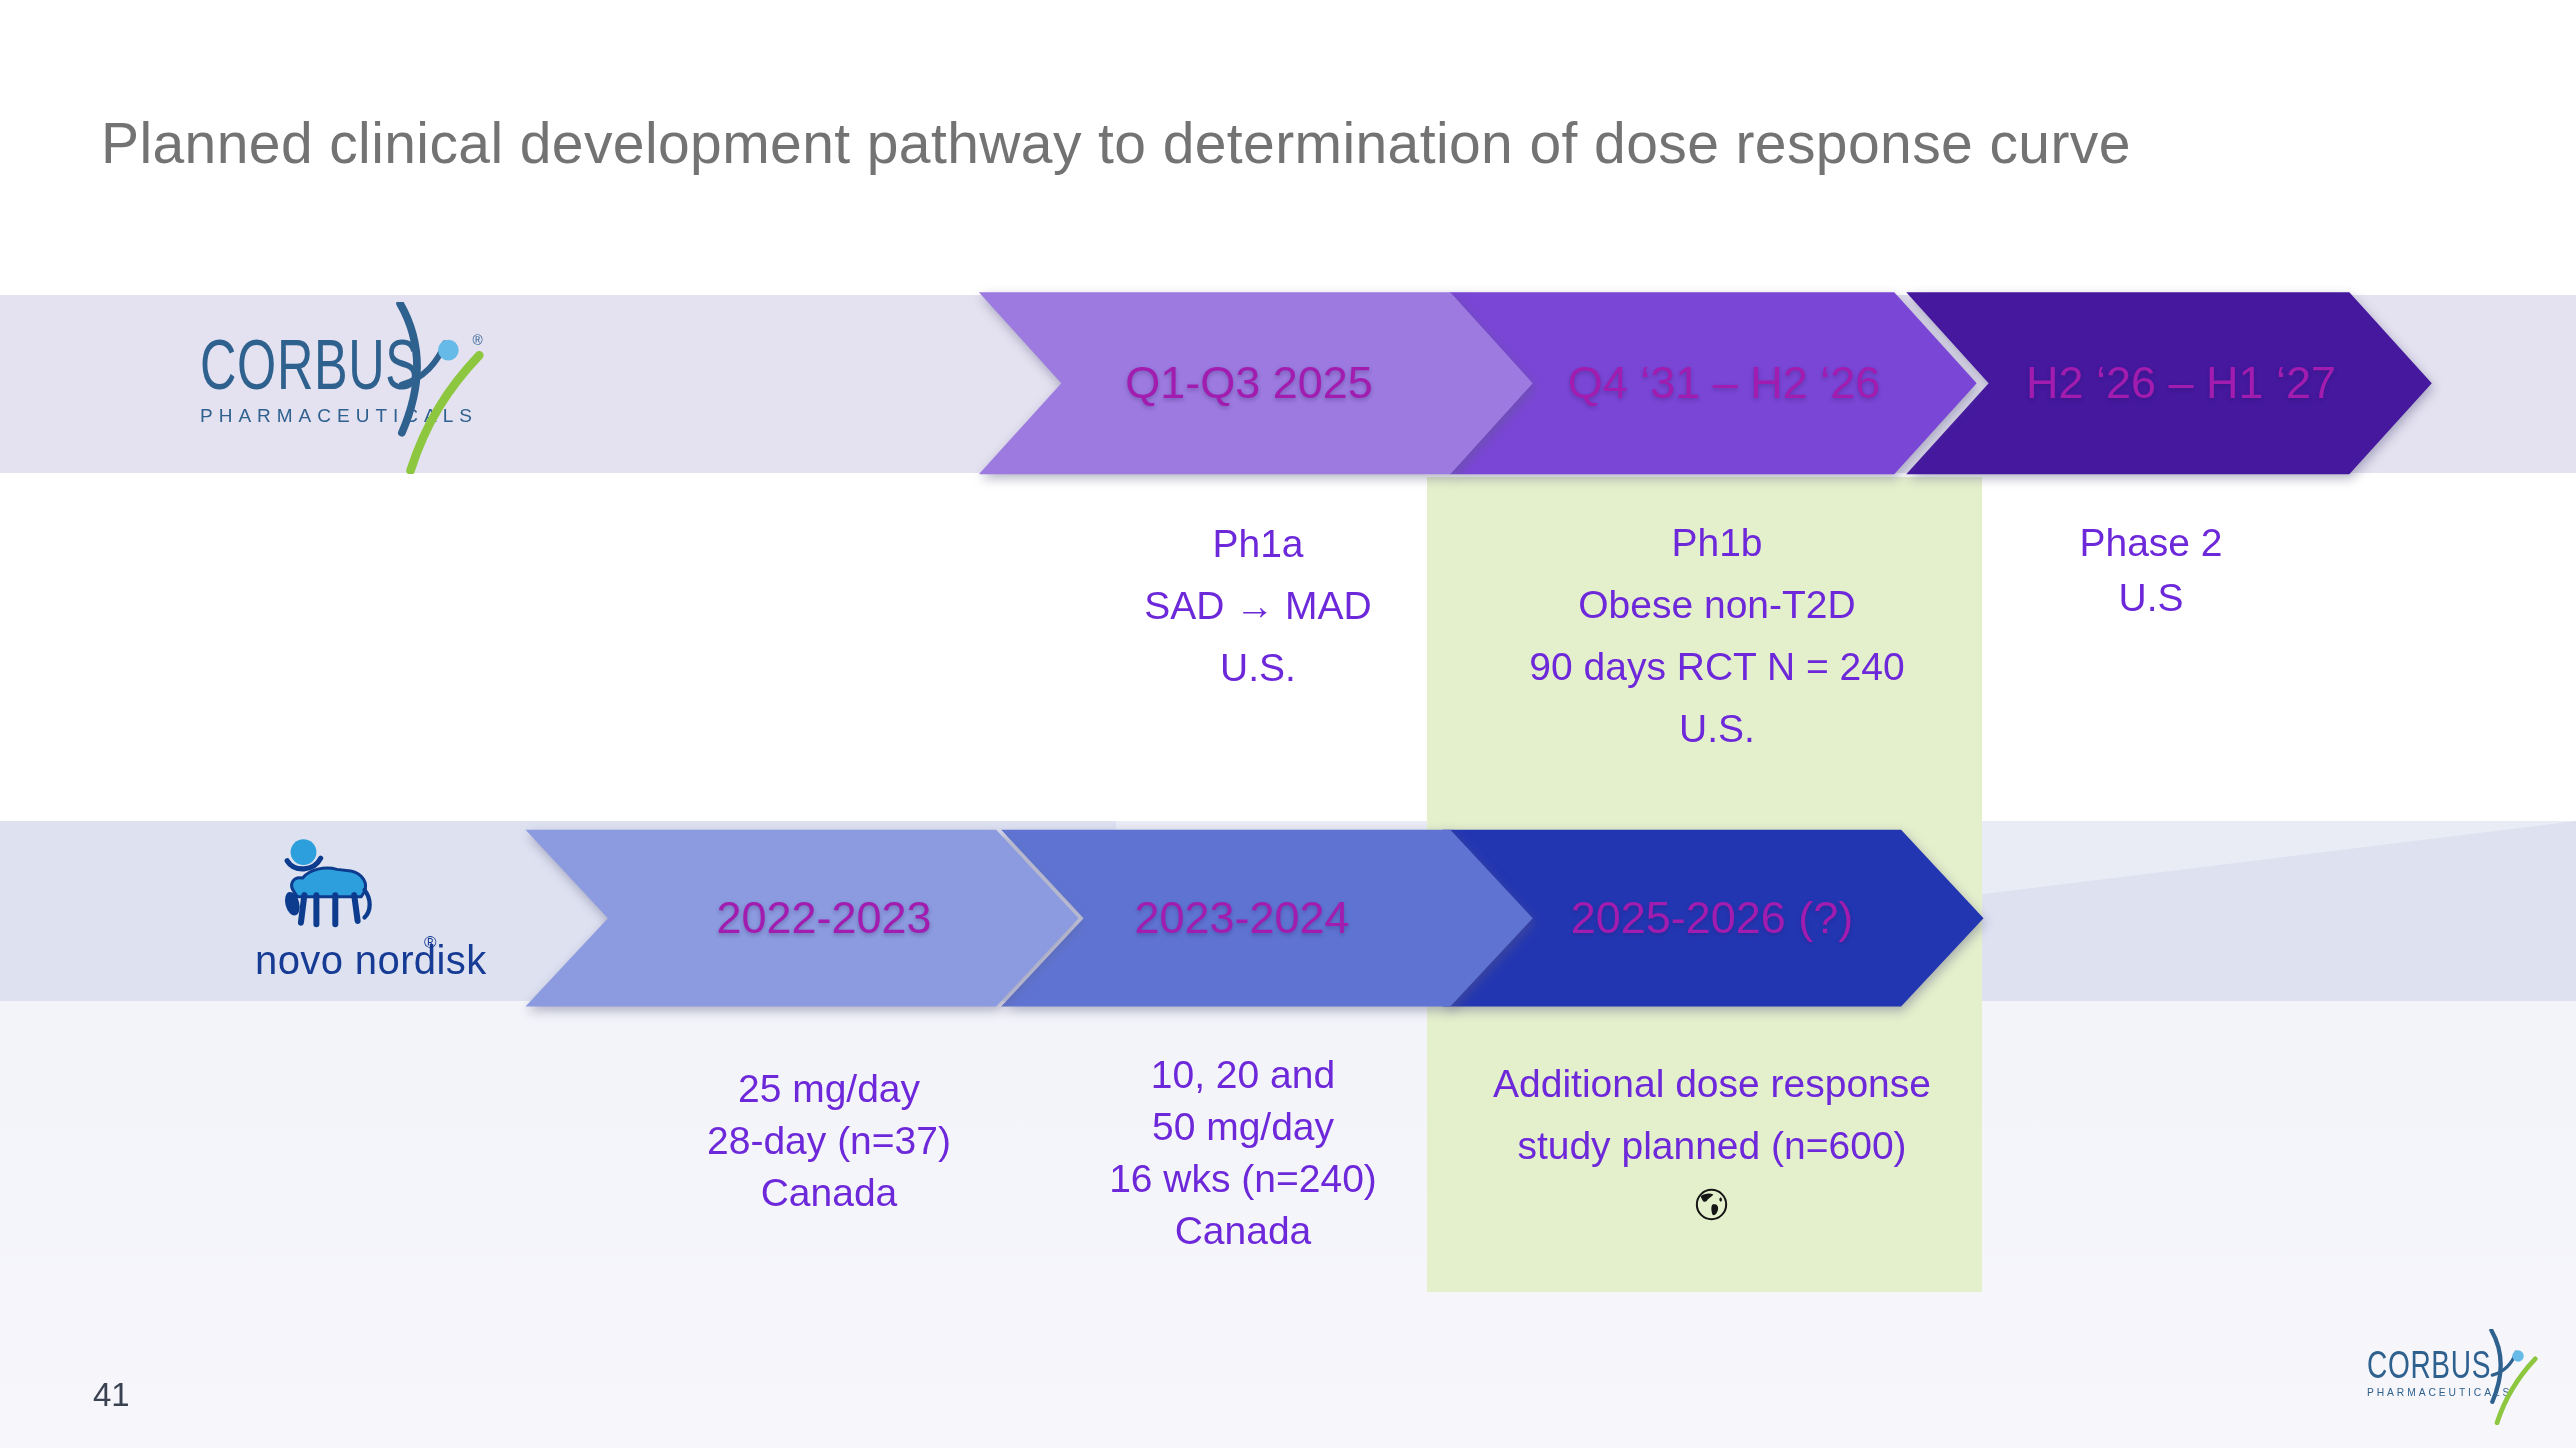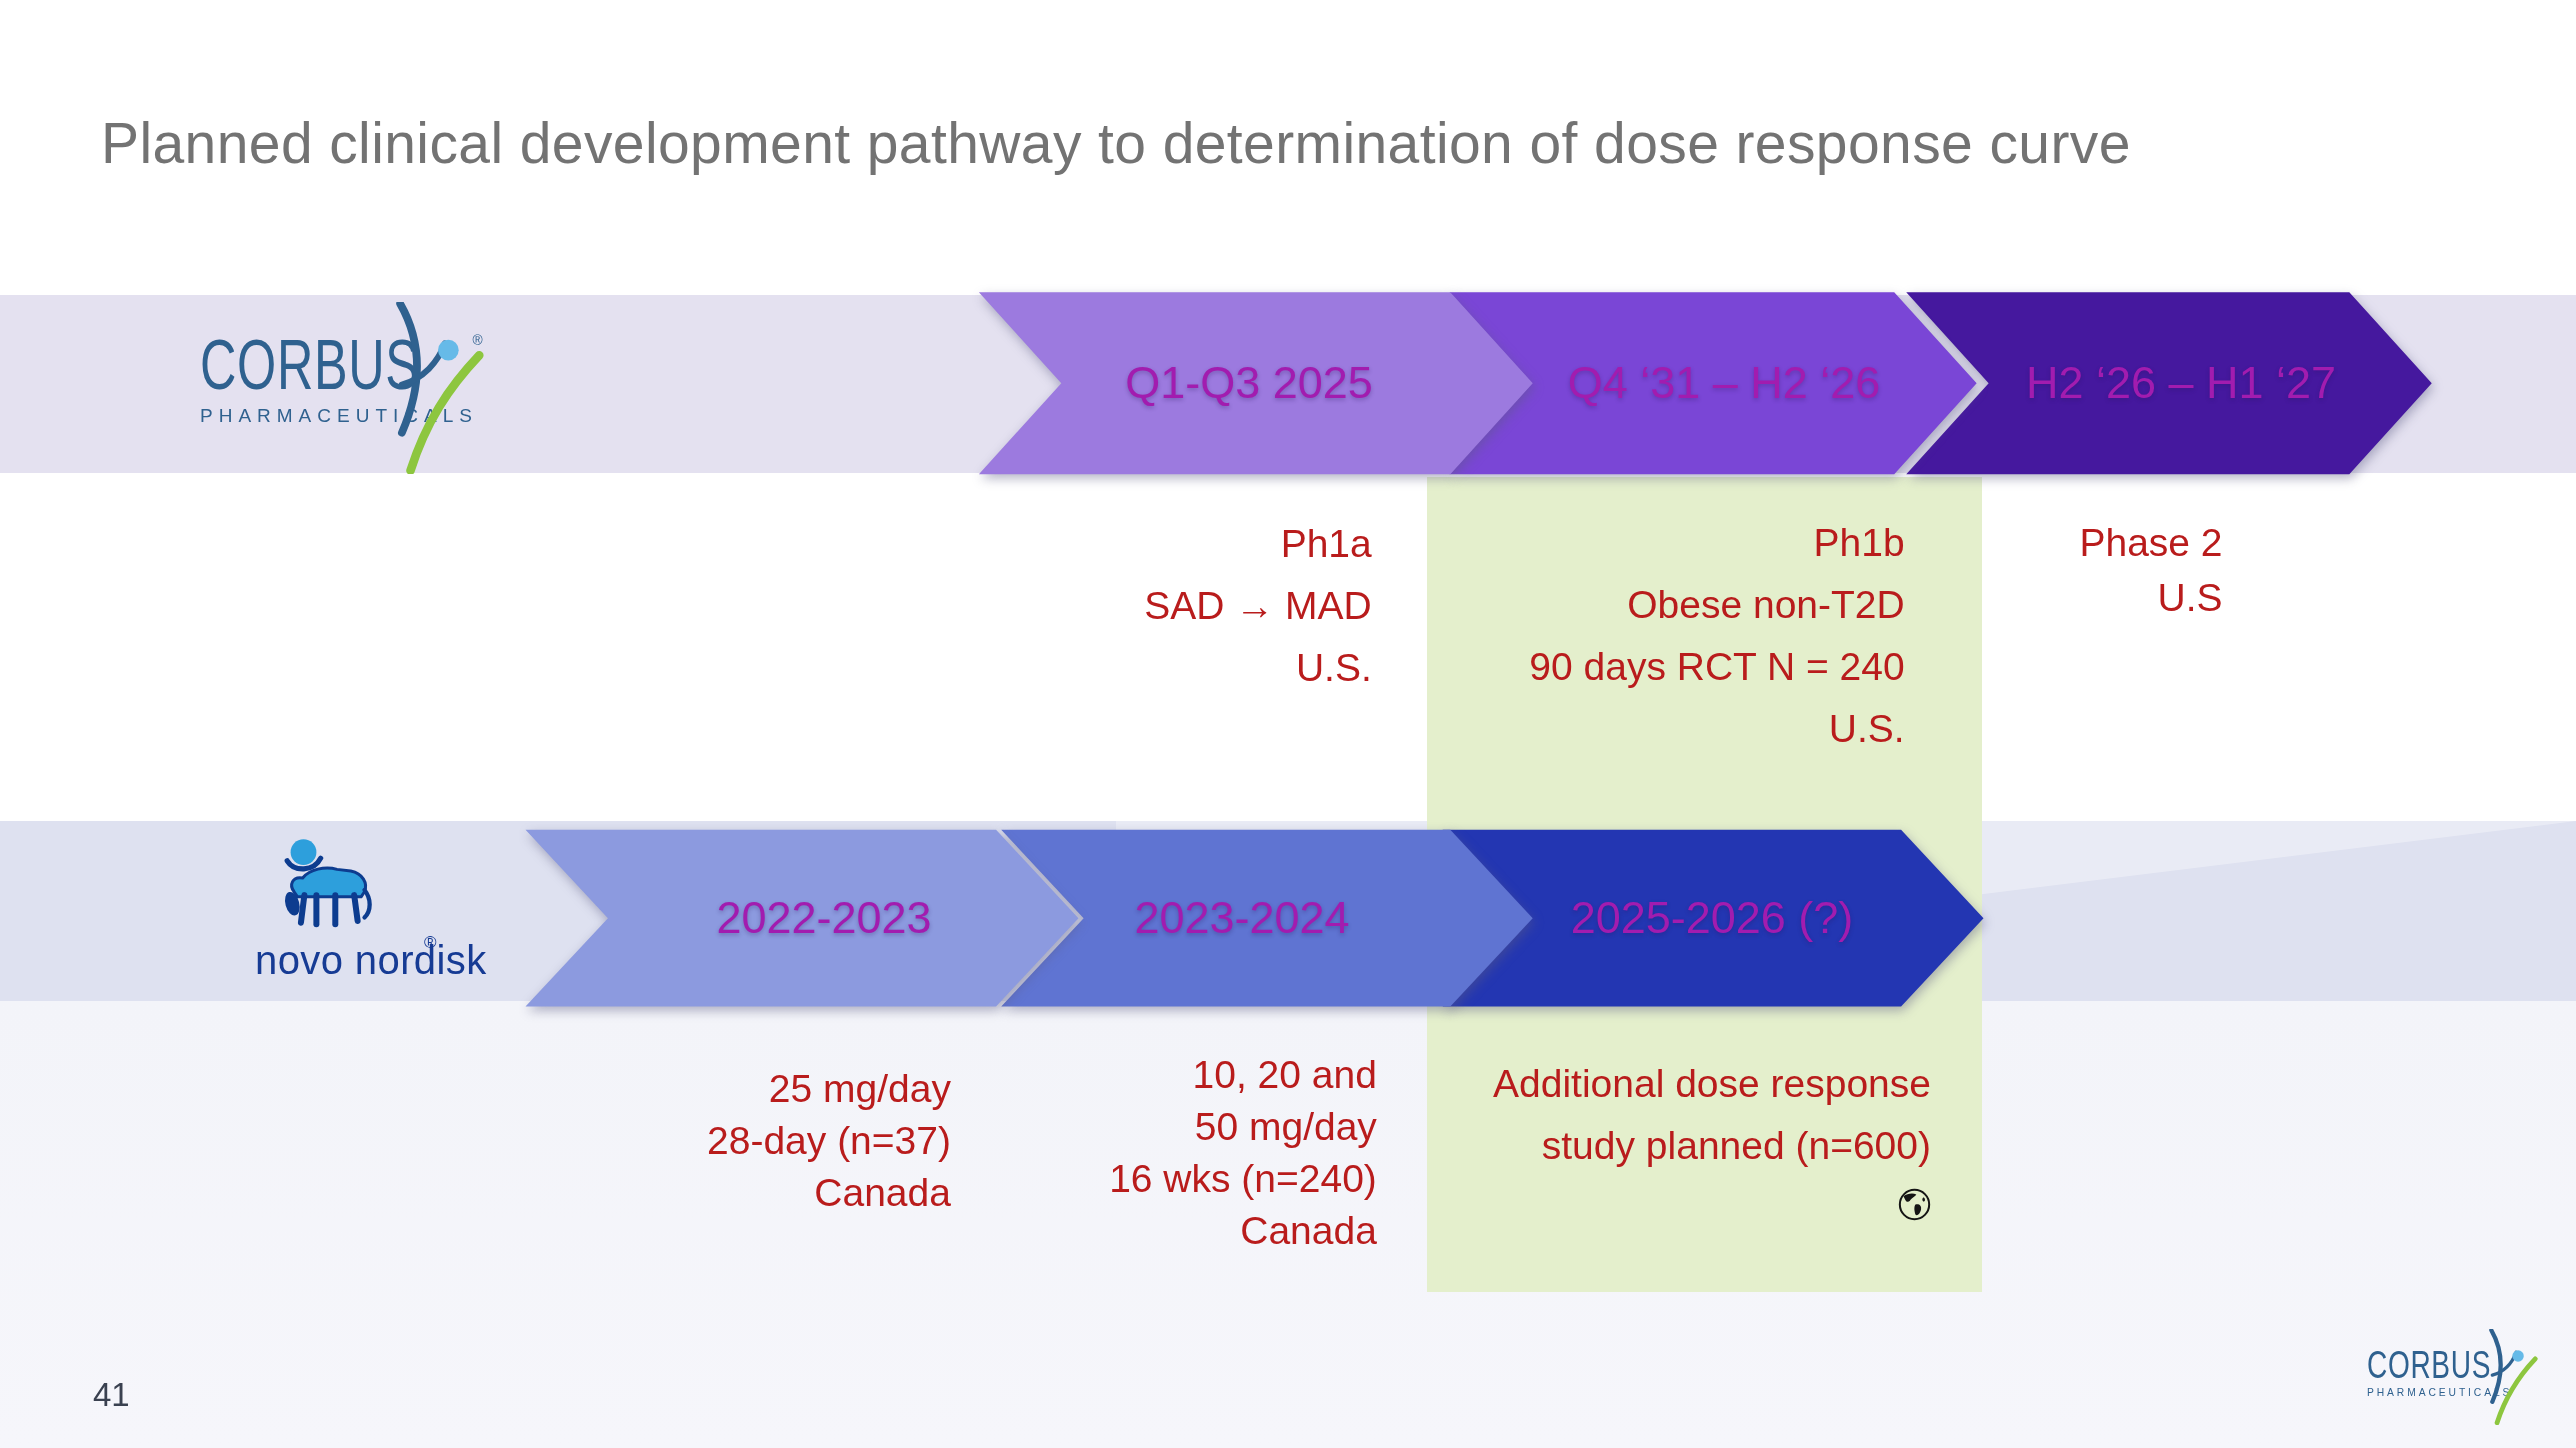--- a/index.html
+++ b/index.html
@@ -21,21 +21,21 @@
   .title{left:101px;top:110px;width:2370px;font-size:57px;font-weight:400;letter-spacing:0.4px;}
   .page-number{left:93px;top:1376px;font-size:33px;color:#3A4150;}
 
   
   svg.layer{left:0;top:0;width:2576px;height:1449px;pointer-events:none;}
   .chev{filter:drop-shadow(2px 5px 6px rgba(90,90,130,.45));}
   .arrow-label{transform:translate(-50%,-50%);color:#a21caf;font-size:45px;white-space:nowrap;
                text-shadow:0 1.7px 4.3px rgba(40,20,90,.30);}
 
   
-  .note{transform:translateX(-50%);text-align:right;color:#b91c1c;font-size:39px;white-space:nowrap;}
+  .note{transform:translateX(-50%);text-align:center;color:#6d28d9;font-size:39px;white-space:nowrap;}
   .lh72 .note-line{line-height:62px;}
   .lh64 .note-line{line-height:55px;}
   .lh60 .note-line{line-height:52px;}
   .globe-wrap{margin-top:8.6px;}
 
   
   .corbus-name{font-size:70px;font-weight:400;letter-spacing:0.9px;transform:scaleX(.72);
                transform-origin:left top;line-height:1;}
   .corbus-sub{font-size:19px;letter-spacing:6px;margin-top:5.2px;}
   .corbus-small .corbus-name{font-size:39px;}

